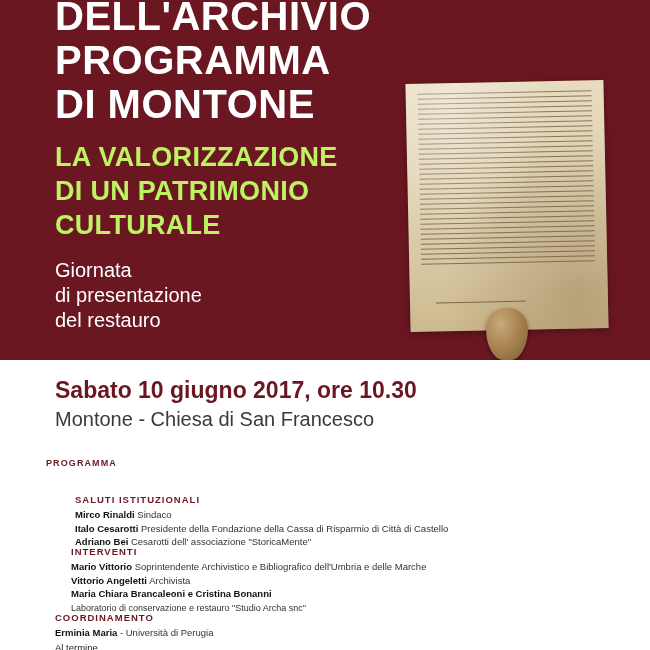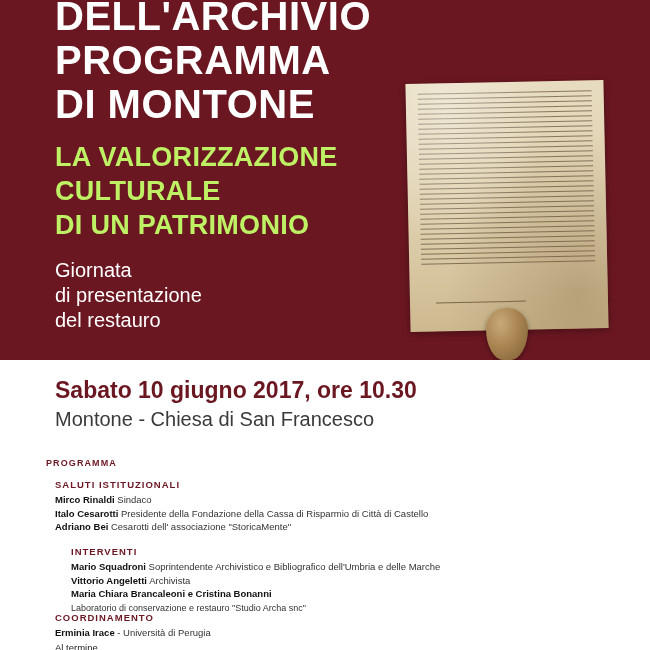--- a/index.html
+++ b/index.html
@@ -250,22 +250,22 @@
   <div class="top-band">
 
     <div class="title-block">
       <div class="title-line">DELL'ARCHIVIO</div>
       <div class="title-line">PROGRAMMA</div>
       <div class="title-line">DI MONTONE</div>
     </div>
 
     <div class="subtitle-block">
       <div class="subtitle-line">LA VALORIZZAZIONE</div>
+      <div class="subtitle-line">DI UN PATRIMONIO</div>
       <div class="subtitle-line">CULTURALE</div>
-      <div class="subtitle-line">DI UN PATRIMONIO</div>
     </div>
 
     <div class="event-kind">
       <div class="event-kind-line">Giornata</div>
       <div class="event-kind-line">di presentazione</div>
       <div class="event-kind-line">del restauro</div>
     </div>
 
     <div class="parchment-wrap">
       <div class="parchment">
@@ -316,56 +316,56 @@
     </div>
   </div>
 
   <div class="info-band">
 
     <div class="when">Sabato 10 giugno 2017, ore 10.30</div>
     <div class="where">Montone - Chiesa di San Francesco</div>
 
     <div class="programma">PROGRAMMA</div>
 
-    <div class="section" style="top:119px;">
+    <div class="section" style="top:134px;margin-left:20px;">
       <div class="sec-head">SALUTI ISTITUZIONALI</div>
       <div class="entry">
         <b>Mirco Rinaldi</b>
         <span class="role">Sindaco</span>
       </div>
       <div class="entry">
         <b>Italo Cesarotti</b>
         <span class="role">Presidente della Fondazione della Cassa di Risparmio di Città di Castello</span>
       </div>
       <div class="entry">
         <b>Adriano Bei</b>
         <span class="role">Cesarotti dell' associazione "StoricaMente"</span>
       </div>
     </div>
 
     <div class="section" style="top:186px;margin-left:16px;">
       <div class="sec-head">INTERVENTI</div>
       <div class="entry">
-        <b>Mario Squadroni</b>
+        <b>Mario Vittorio</b>
         <span class="role">Soprintendente Archivistico e Bibliografico dell'Umbria e delle Marche</span>
       </div>
       <div class="entry">
         <b>Vittorio Angeletti</b>
         <span class="role">Archivista</span>
       </div>
       <div class="entry">
         <b>Maria Chiara Brancaleoni e Cristina Bonanni</b>
       </div>
       <div class="sub-note">Laboratorio di conservazione e restauro "Studio Archa snc"</div>
     </div>
 
     <div class="section" style="top:252px;">
       <div class="sec-head">COORDINAMENTO</div>
       <div class="entry">
-        <b>Erminia Irace</b>
+        <b>Erminia Maria</b>
         <span class="role">- Università di Perugia</span>
       </div>
     </div>
 
     <div class="closing">Al termine</div>
   </div>
 
 </div>
 
 </body></html>

